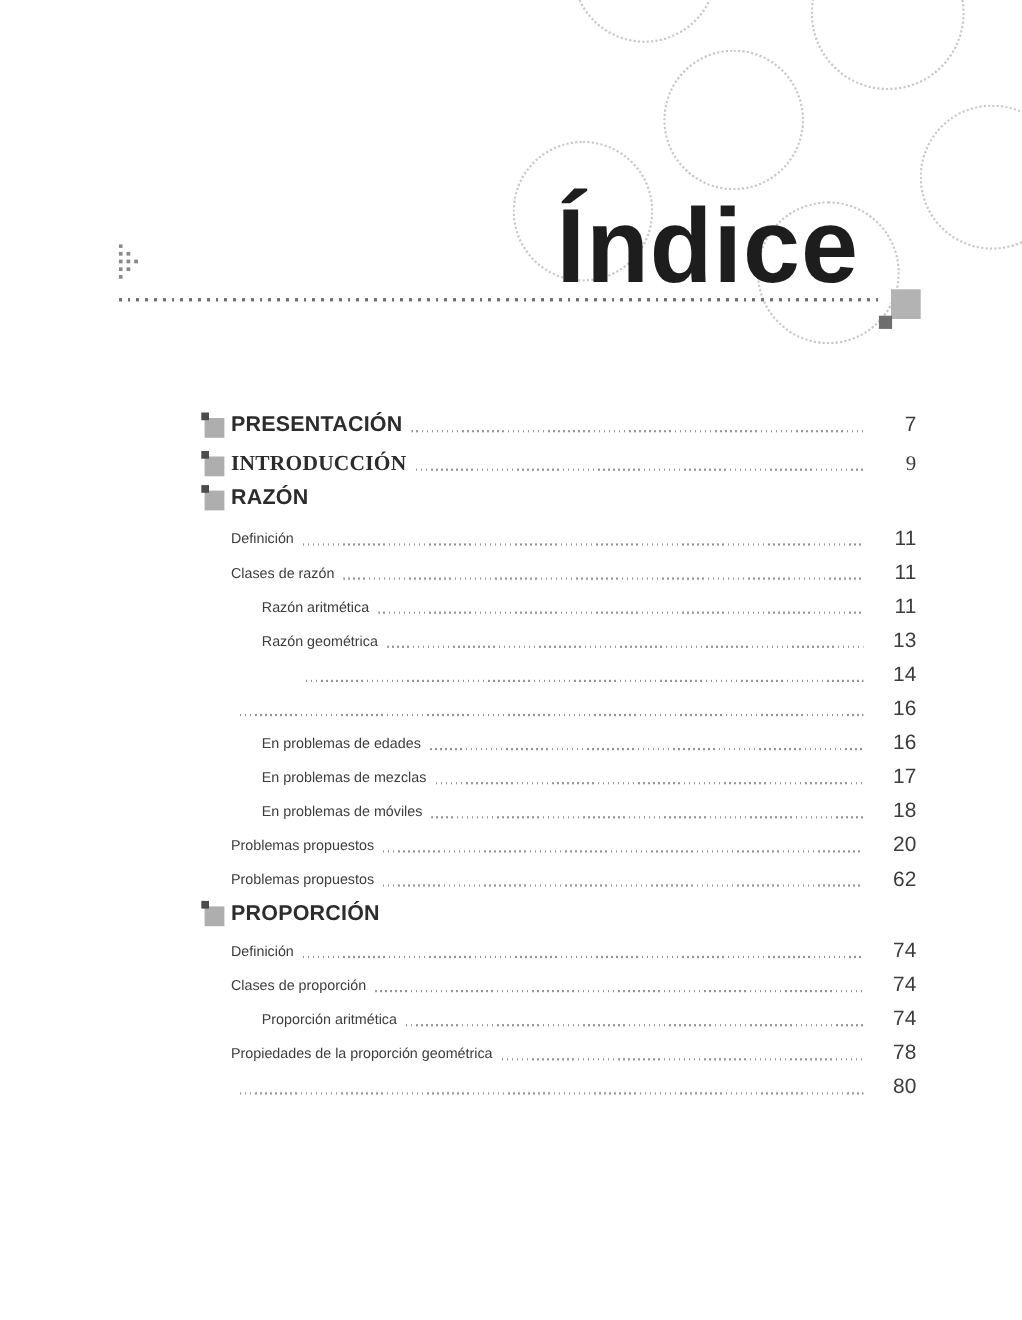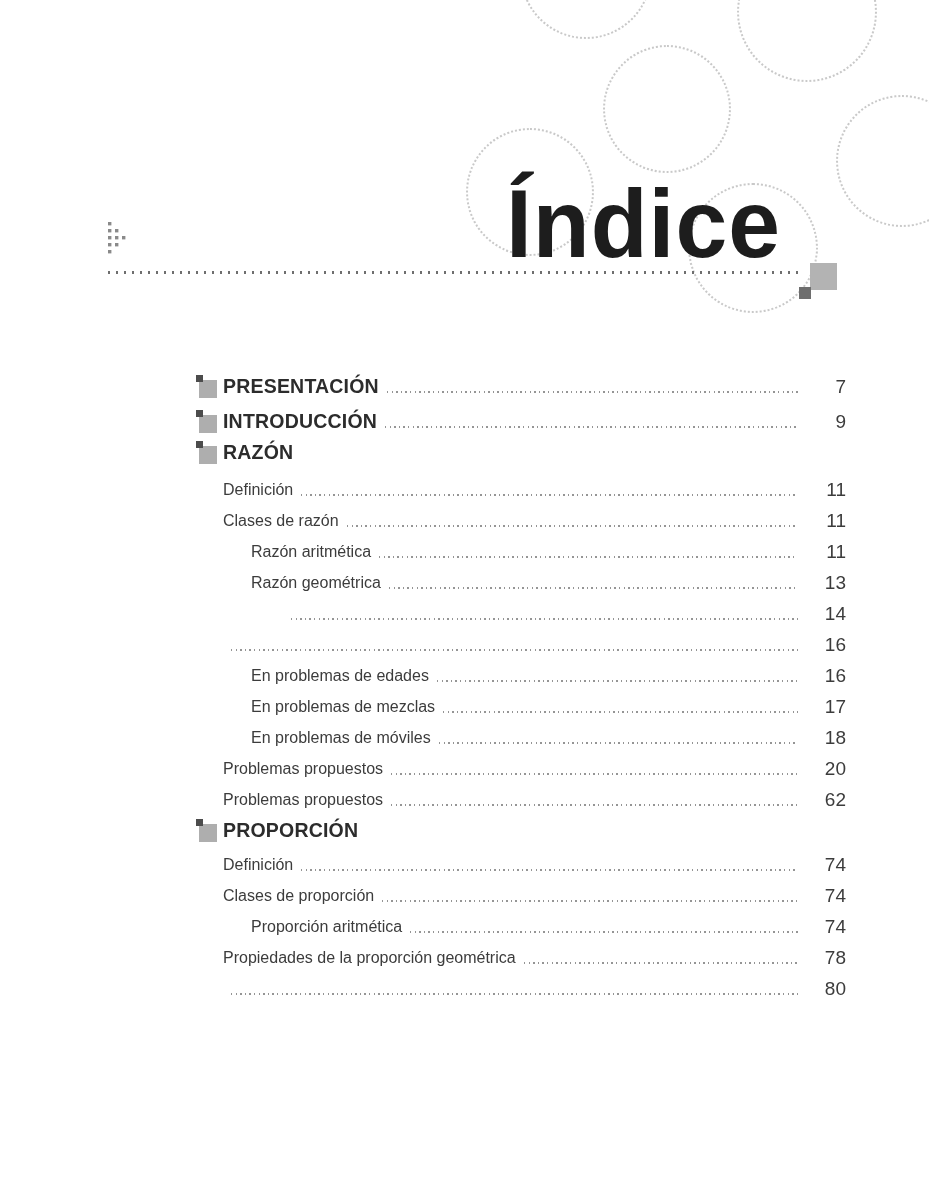--- a/index.html
+++ b/index.html
@@ -26,33 +26,33 @@
   
   .arrow{position:absolute;left:108px;top:222px;}
   
   .rule{
     position:absolute;left:108px;top:271px;width:694px;height:2.5px;
     background-image:repeating-linear-gradient(to right,#6e6e6e 0 2.5px,transparent 2.5px 8px);
   }
   .sq-accent-light{position:absolute;left:810px;top:263px;width:27px;height:27px;background:#b3b3b3;}
   .sq-accent-dark{position:absolute;left:799px;top:287px;width:12px;height:12px;background:#6e6e6e;}
   
-  .toc{position:absolute;left:196px;top:371px;width:650px;}
+  .toc{position:absolute;left:183px;top:371px;width:650px;}
   .row{display:flex;align-items:center;height:31px;}
-  .row .label{white-space:nowrap;font-size:16px;color:#3c3c3c;}
+  .row .label{white-space:nowrap;font-size:13px;color:#3c3c3c;}
   .row.section .label{font-weight:bold;font-size:19.5px;color:#2c2c2c;letter-spacing:0.2px;}
   .leader{
     flex:1;height:2px;align-self:flex-end;margin:0 6px 9px 8px;
     background-image:repeating-linear-gradient(to right,#959595 0 1.4px,transparent 1.4px 4.6px);
   }
   .pagenum{min-width:42px;text-align:right;font-size:19px;color:#3c3c3c;}
   .lvl1{padding-left:27px;}
   .lvl2{padding-left:55px;}
   .lvl3{padding-left:87px;}
-  .mt4{margin-top:4px;} .mt6{margin-top:6px;} .mt3{margin-top:3px;}
+  .mt4{margin-top:4px;font-family:Liberation Serif, serif;} .mt6{margin-top:6px;} .mt3{margin-top:3px;}
   
   .bullet{position:relative;width:27px;height:24px;flex:0 0 27px;}
   .bullet .bl{position:absolute;left:3px;top:5px;width:18px;height:18px;background:#aeaeae;}
   .bullet .bd{position:absolute;left:0;top:0;width:7px;height:7px;background:#4c4c4c;}
 </style>
 </head>
 <body>
 
 <div class="page">
 

